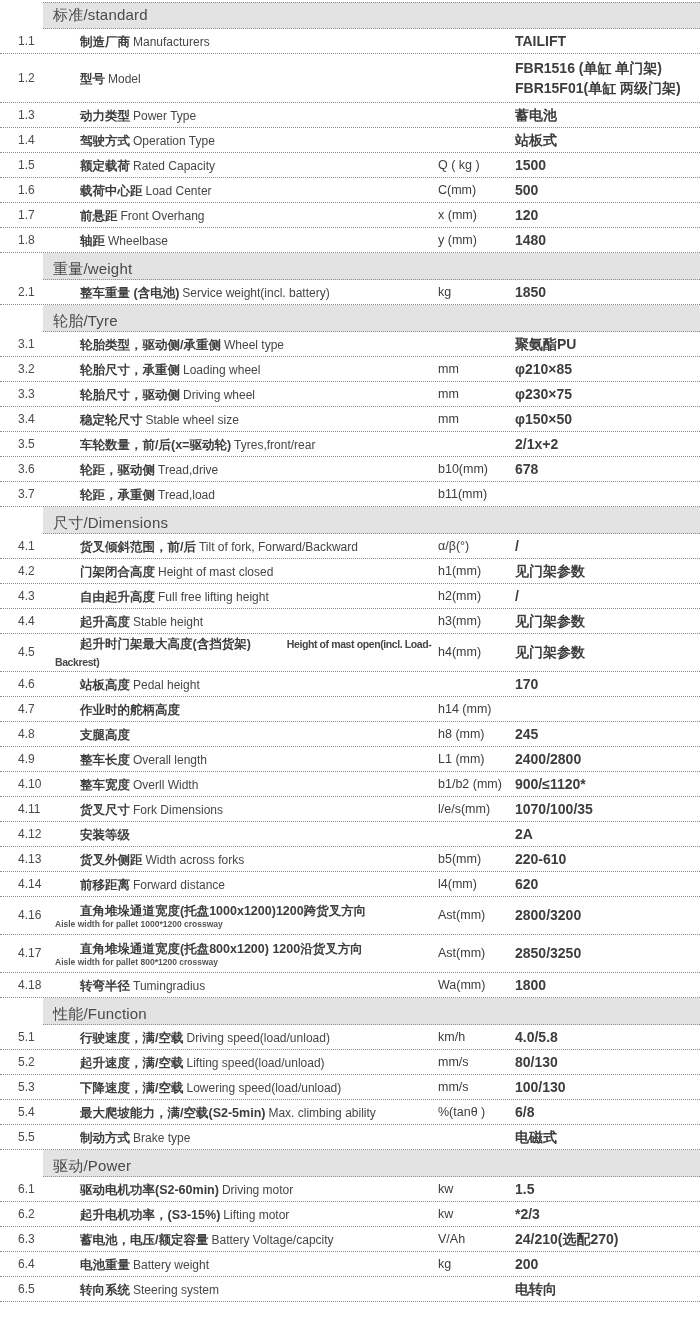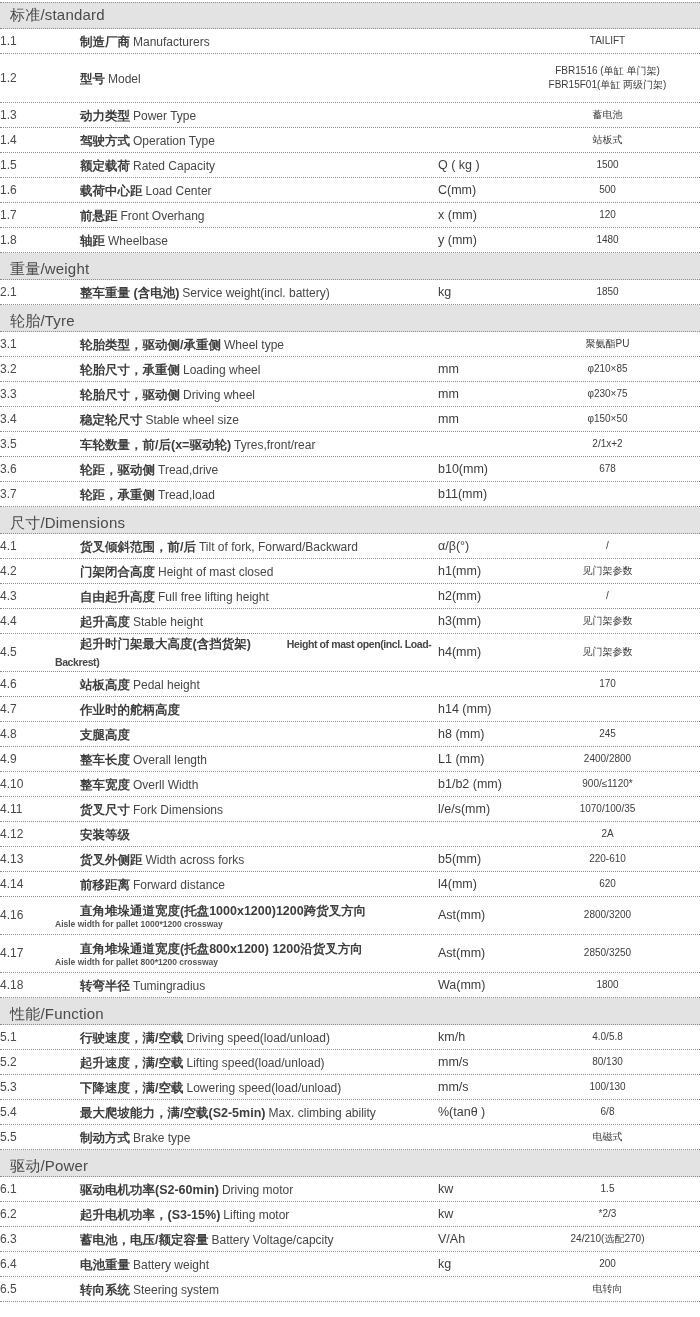--- a/index.html
+++ b/index.html
@@ -9,51 +9,52 @@
     color:#3d3d3d;
     -webkit-font-smoothing:antialiased;
   }
   .spec-table{width:700px;padding-top:2px;}
   .section-header{
     height:27px;display:flex;align-items:center;
     background:#e3e3e3;
     border-top:1px dotted #8c8c8c;
     border-bottom:1px dotted #8c8c8c;
     box-sizing:border-box;
+    margin-left:43px;
   }
   .section-header + .section-header,
   .row + .section-header{border-top:none;align-items:flex-end;}
   .section-title{
     font-size:15px;color:#4a4a4a;font-weight:500;
     padding-left:10px;letter-spacing:0.2px;
   }
   .row{
     display:flex;align-items:center;
     min-height:25px;
     border-bottom:1px dotted #8c8c8c;
     box-sizing:border-box;
   }
   .row.tall{min-height:49px;}
   .row.mid{min-height:38px;}
   .no{
-    flex:0 0 55px;box-sizing:border-box;
+    flex:0 0 55px;box-sizing:border-box;padding-left:18px;
     font-size:12px;color:#4a4a4a;font-weight:500;
   }
   .label{flex:0 0 383px;box-sizing:border-box;line-height:1.15;}
   .zh{font-size:12.5px;font-weight:700;color:#3d3d3d;padding-left:25px;}
   .en{font-size:12px;font-weight:400;color:#474747;margin-left:3px;}
   .en.tight{font-size:10.5px;letter-spacing:-0.4px;font-weight:600;margin-left:36px;}
   .sub{font-size:8.5px;font-weight:600;color:#555;margin-top:1px;}
   .unit{
     flex:0 0 77px;font-size:12.5px;color:#3d3d3d;font-weight:500;
     white-space:nowrap;
   }
   .value{
-    flex:1;text-align:center;font-size:10px;color:#3d3d3d;
-    font-weight:400;line-height:1.45;
+    flex:1;font-size:14px;color:#3d3d3d;
+    font-weight:700;line-height:1.45;
   }
 </style>
 </head>
 <body>
 
 <div class="spec-table">
     <div class="section-header">
       <span class="section-title">标准/standard</span>
     </div>
     <div class="row">

